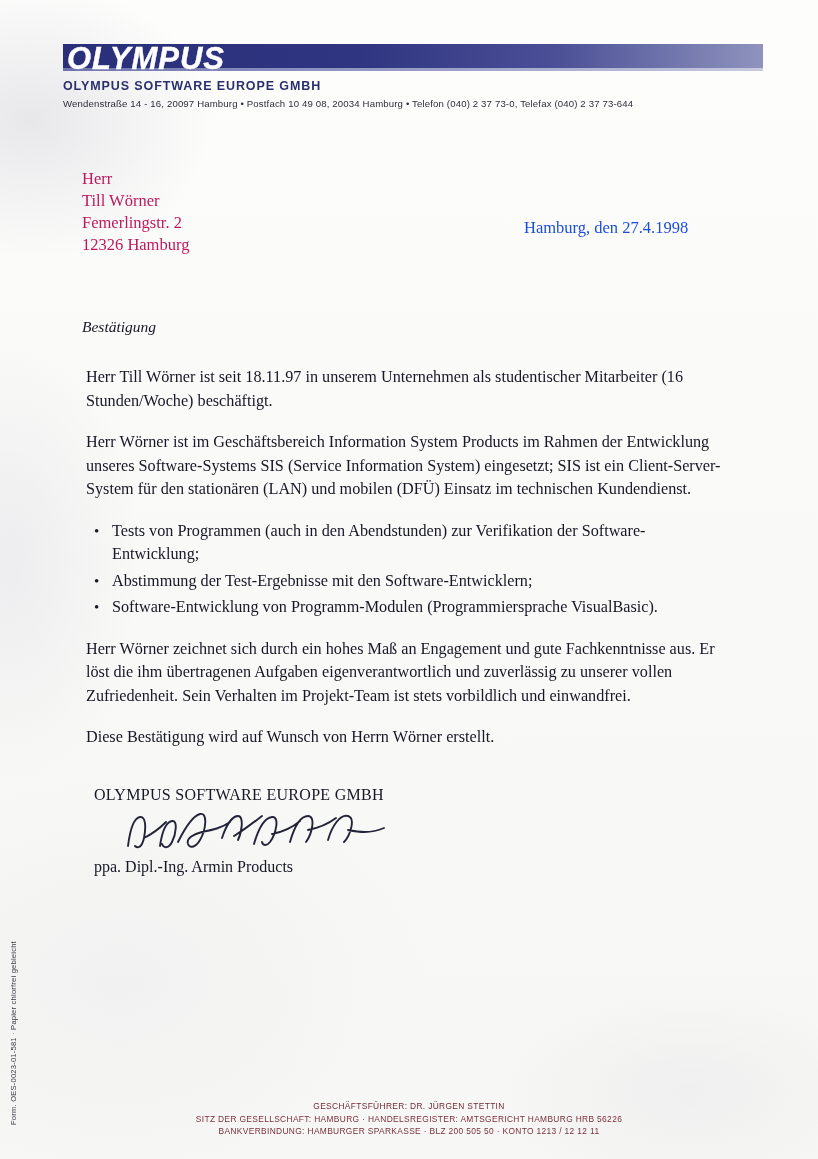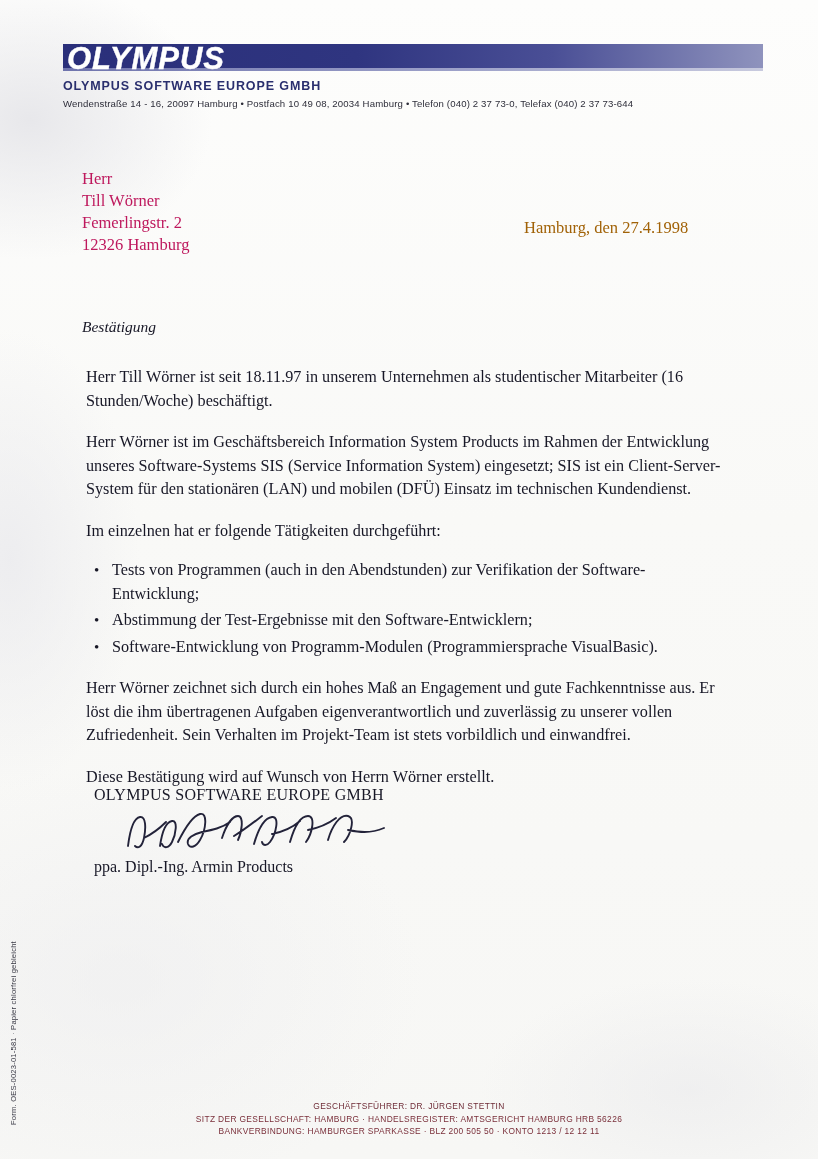--- a/index.html
+++ b/index.html
@@ -94,21 +94,21 @@
     top: 168px;
     font-size: 16.5px;
     line-height: 22px;
     color: #be185d;
   }
   .dateline {
     position: absolute;
     left: 524px;
     top: 218px;
     font-size: 16.5px;
-    color: #a16207;
+    color: #1d4ed8;
   }
   .subject {
     position: absolute;
     left: 82px;
     top: 318px;
     font-size: 15.5px;
     font-style: italic;
     color: #171726;
   }
 
@@ -223,21 +223,20 @@
     <div>12326 Hamburg</div>
   </div>
 
   <div class="dateline">Hamburg, den 27.4.1998</div>
 
   <div class="subject">Bestätigung</div>
 
   <div class="content">
     <p>Herr Till Wörner ist seit 18.11.97 in unserem Unternehmen als studentischer Mitarbeiter (16 Stunden/Woche) beschäftigt.</p>
     <p>Herr Wörner ist im Geschäftsbereich Information System Products im Rahmen der Entwicklung unseres Software-Systems SIS (Service Information System) eingesetzt; SIS ist ein Client-Server-System für den stationären (LAN) und mobilen (DFÜ) Einsatz im technischen Kundendienst.</p>
-    <p class="tight">Im einzelnen hat er folgende Tätigkeiten durchgeführt:</p>
     <ul class="tasks">
       <li><span class="bullet">•</span><span>Tests von Programmen (auch in den Abendstunden) zur Verifikation der Software-Entwicklung;</span></li>
       <li><span class="bullet">•</span><span>Abstimmung der Test-Ergebnisse mit den Software-Entwicklern;</span></li>
       <li><span class="bullet">•</span><span>Software-Entwicklung von Programm-Modulen (Programmiersprache VisualBasic).</span></li>
     </ul>
     <p>Herr Wörner zeichnet sich durch ein hohes Maß an Engagement und gute Fachkenntnisse aus. Er löst die ihm übertragenen Aufgaben eigenverantwortlich und zuverlässig zu unserer vollen Zufriedenheit. Sein Verhalten im Projekt-Team ist stets vorbildlich und einwandfrei.</p>
     <p>Diese Bestätigung wird auf Wunsch von Herrn Wörner erstellt.</p>
   </div>
 
   <div class="signature-block">

